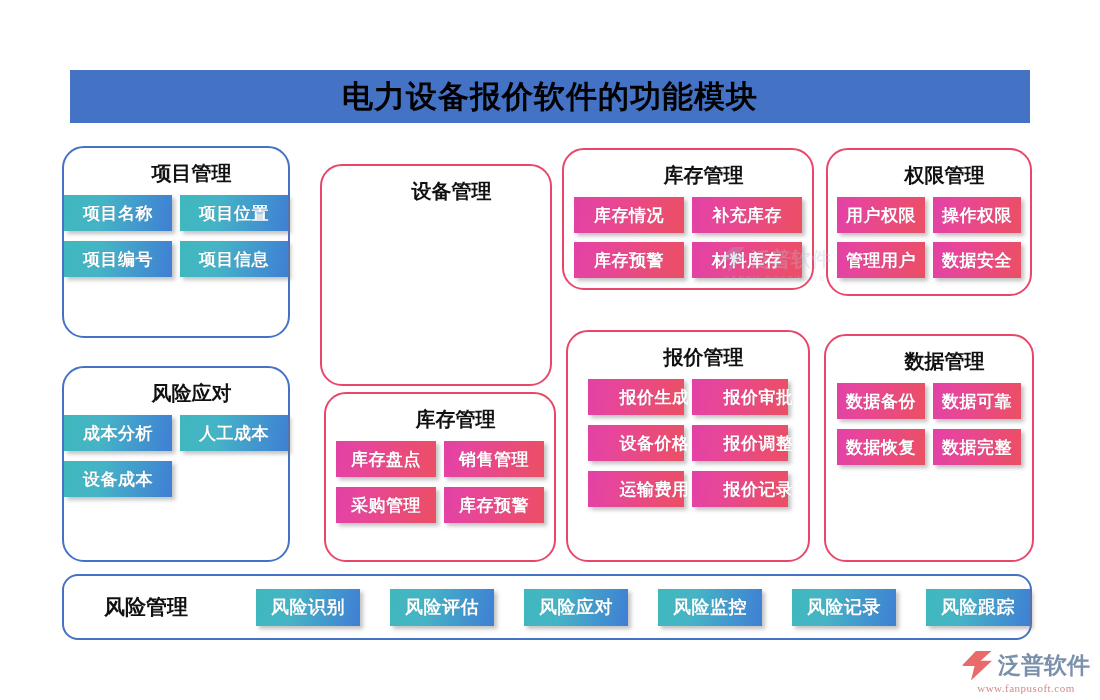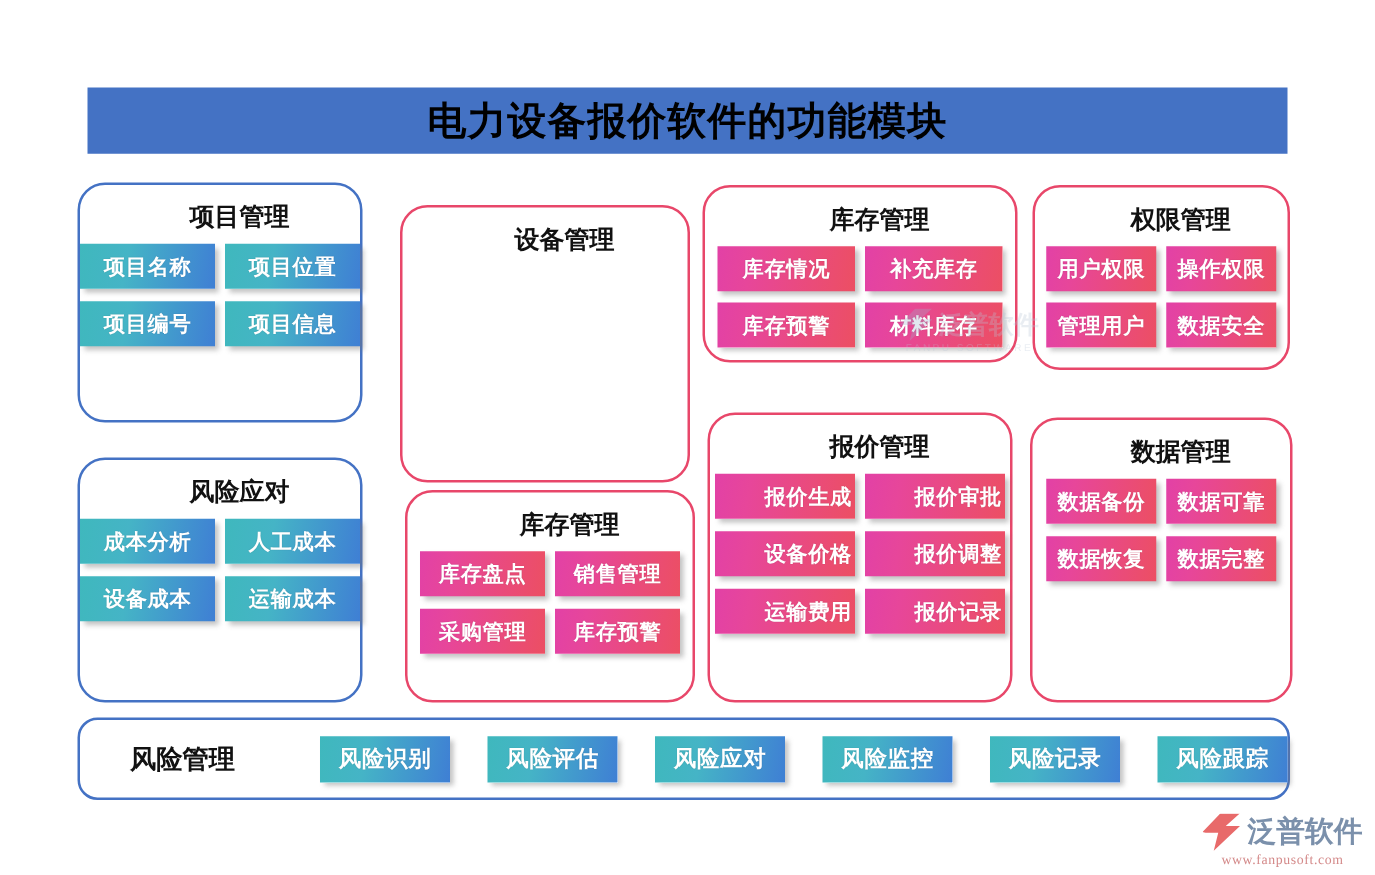--- a/index.html
+++ b/index.html
@@ -102,21 +102,21 @@
   #panel-inventory2{ left: 324px; top: 392px; width: 232px; height: 170px; }
   #panel-quote     { left: 566px; top: 330px; width: 244px; height: 232px; }
   #panel-data      { left: 824px; top: 334px; width: 210px; height: 228px; }
 
   #panel-project .tag,
   #panel-cost .tag { width: 108px; }
   #panel-equipment .tag { width: 98px; }
   #panel-inventory1 .tag { width: 110px; }
   #panel-permission .tag { width: 88px; }
   #panel-inventory2 .tag { width: 100px; }
-  #panel-quote .tag { width: 112px; padding-left: 46px; }
+  #panel-quote .tag { width: 96px; padding-left: 46px; }
   #panel-data .tag { width: 88px; }
 
   #panel-inventory1 .tag-grid,
   #panel-permission .tag-grid { gap: 9px 8px; }
 
   
   #risk-bar {
     position: absolute;
     left: 62px;
     top: 574px;
@@ -235,21 +235,20 @@
       <div class="tag pinkish">数据安全</div>
     </div>
   </div>
 
   <div class="panel" id="panel-cost">
     <div class="panel-title">风险应对</div>
     <div class="tag-grid">
       <div class="tag teal">成本分析</div>
       <div class="tag teal">人工成本</div>
       <div class="tag teal">设备成本</div>
-      <div class="tag teal">运输成本</div>
     </div>
   </div>
 
   <div class="panel pink" id="panel-inventory2">
     <div class="panel-title">库存管理</div>
     <div class="tag-grid">
       <div class="tag pinkish">库存盘点</div>
       <div class="tag pinkish">销售管理</div>
       <div class="tag pinkish">采购管理</div>
       <div class="tag pinkish">库存预警</div>

